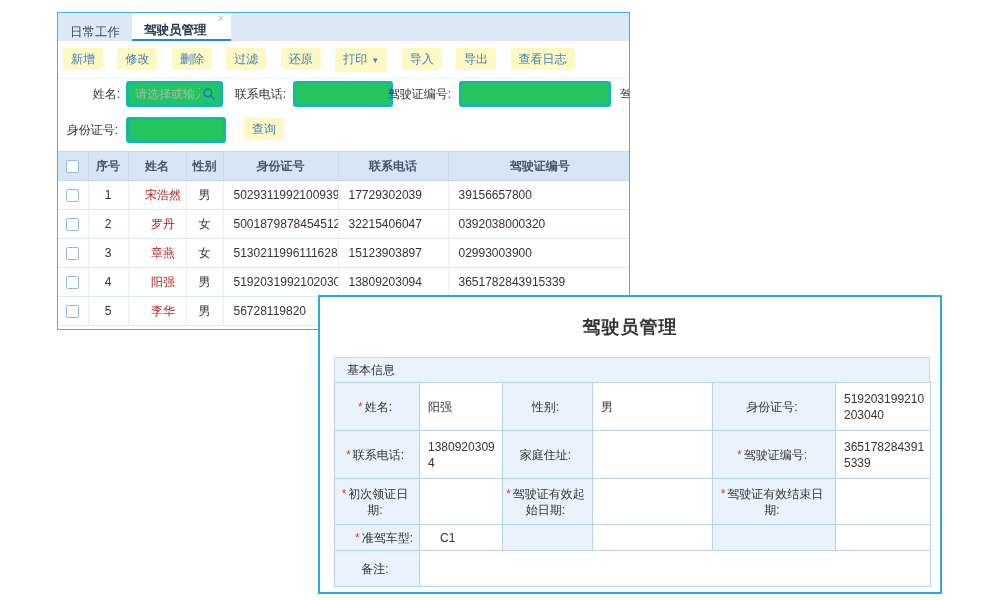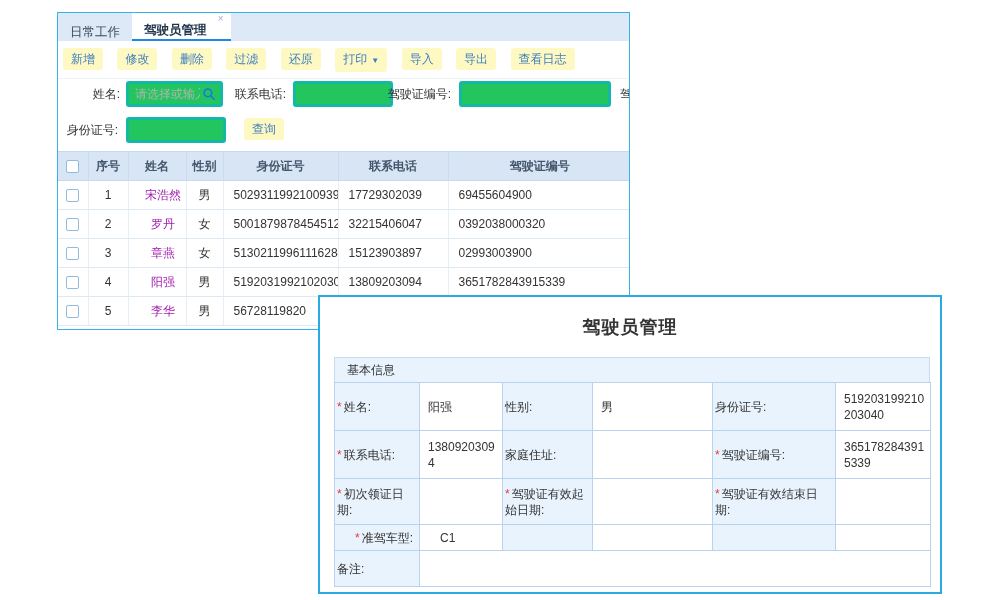--- a/index.html
+++ b/index.html
@@ -32,31 +32,31 @@
 
   .grid { width:100%; border-collapse:collapse; table-layout:fixed; font-size:12px; color:#333; }
   .grid thead th { background:#d8e5f4; color:#44566b; font-weight:bold; height:29px;
     border-top:1px solid #c6d9ee; border-bottom:1px solid #c6d9ee; border-right:1px solid #c9dcef; text-align:center; }
   .grid thead th:last-child { border-right:none; }
   .grid tbody td { background:#fff; height:29px; border-bottom:1px solid #dce9f5; border-right:1px solid #e6eef8; overflow:hidden; white-space:nowrap; }
   .grid tbody td:last-child { border-right:none; }
   .c-center { text-align:center; }
   .pad8 { padding-left:10px; }
   .cb { display:inline-block; width:13px; height:13px; border:1px solid #92b9e0; border-radius:2px; background:#fff; vertical-align:middle; cursor:pointer; }
-  .link { color:#a21caf; cursor:pointer; text-decoration:none;margin-left:12px; }
+  .link { color:#b91c1c; cursor:pointer; text-decoration:none;margin-left:12px; }
 
   
   .dialog { position:absolute; left:318px; top:295px; width:624px; height:299px;
     background:#fff; border:2px solid #29abe2; z-index:5; overflow:hidden; }
   .dialog-title { text-align:center; font-size:18px; font-weight:bold; color:#333; margin-top:18px; letter-spacing:1px; }
   .section-bar { position:absolute; left:14px; top:60px; width:596px; height:26px;
     background:#e9f3fd; border:1px solid #c6daf0; font-size:12px; color:#333; line-height:24px; padding-left:12px; }
   .form-table { position:absolute; left:14px; top:85px; width:596px; border-collapse:collapse; table-layout:fixed; font-size:12px; color:#333; }
   .form-table td { border:1px solid #b9d3ee; vertical-align:middle; }
-  .lbl { background:#e9f3fd; text-align:left; padding:3px 6px 3px 2px; line-height:16px; }
+  .lbl { background:#e9f3fd; text-align:center; padding:3px 6px 3px 2px; line-height:16px; }
   .val { background:#fff; text-align:left; padding:3px 4px 3px 8px; word-break:break-all; line-height:16px; }
   .star { color:#e53935; margin-right:2px; font-size:12px; }
   .r1 td { height:48px; } .r2 td { height:48px; } .r3 td { height:46px; }
   .r4 td { height:26px;padding-left:20px; } .r5 td { height:36px; }
 </style>
 </head>
 <body>
 
 <div class="canvas">
 
@@ -135,21 +135,21 @@
         </tr>
       </thead>
       <tbody>
         <tr>
           <td class="c-center"><span class="cb"></span></td>
           <td class="c-center">1</td>
           <td class="c-center"><a class="link">宋浩然</a></td>
           <td class="c-center">男</td>
           <td class="pad8">502931199210093930</td>
           <td class="pad8">17729302039</td>
-          <td class="pad8">69455604900</td>
+          <td class="pad8">39156657800</td>
         </tr>
         <tr>
           <td class="c-center"><span class="cb"></span></td>
           <td class="c-center">2</td>
           <td class="c-center"><a class="link">罗丹</a></td>
           <td class="c-center">女</td>
           <td class="pad8">500187987845451245</td>
           <td class="pad8">32215406047</td>
           <td class="pad8">0392038000320</td>
         </tr>

